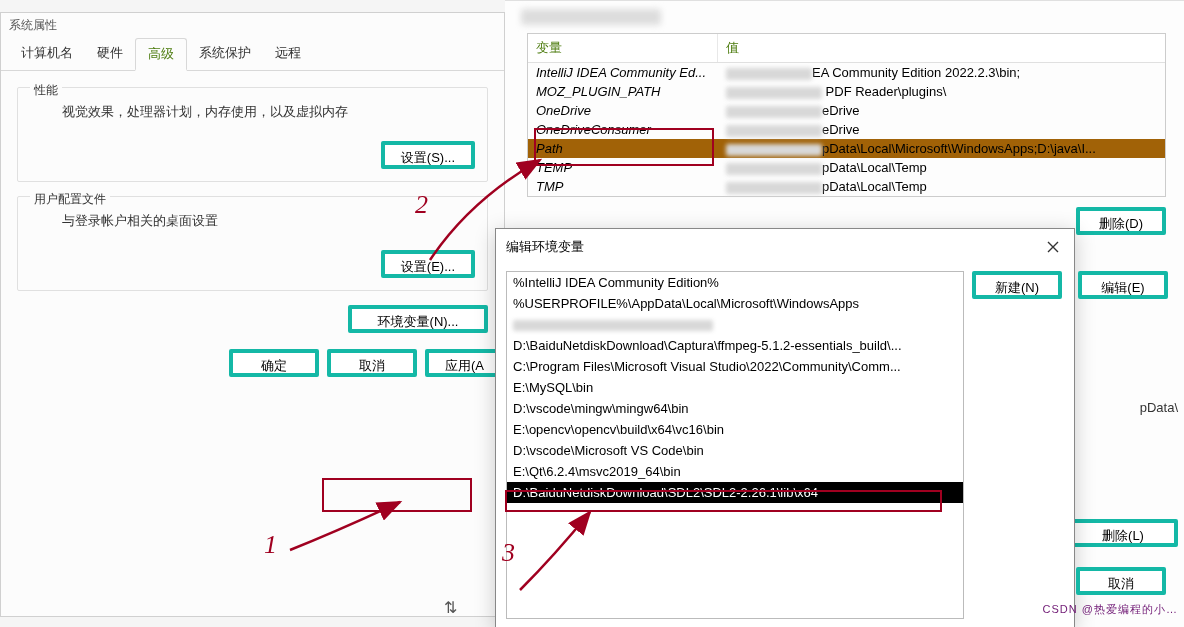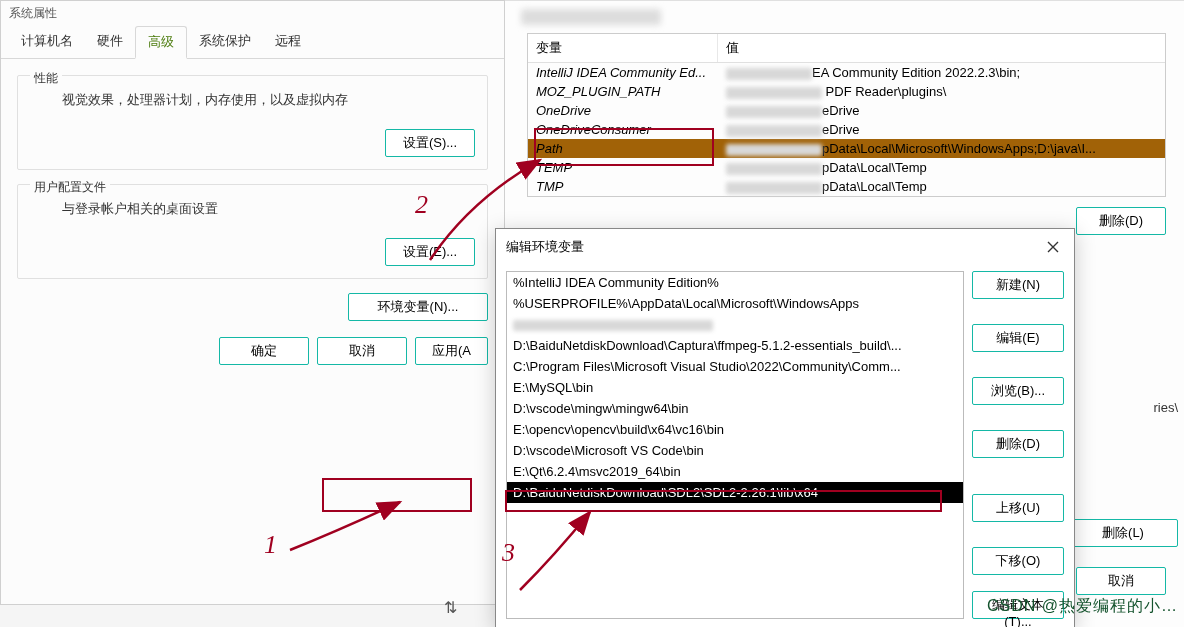--- a/index.html
+++ b/index.html
@@ -1,66 +1,66 @@
 <!DOCTYPE html>
 <html><head>
 <meta charset="utf-8">
 <style>
   * { box-sizing: border-box; font-family: "Microsoft YaHei", "Segoe UI", sans-serif; font-size: 13px; }
   body { margin: 0; width: 1184px; height: 627px; background: #f5f5f5; position: relative; overflow: hidden; }
 
   
-  .sys-props { position: absolute; left: 0; top: 0; width: 505px; height: 605px; background: #fcfcfc; border: 1px solid #d0d0d0; }
+  .sys-props { position: absolute; left: 0; top: 12px; width: 505px; height: 605px; background: #fcfcfc; border: 1px solid #d0d0d0; }
   .sys-title { padding: 4px 8px; color: #555; font-size: 12px; }
   .tabs { display: flex; border-bottom: 1px solid #d8d8d8; padding-left: 8px; }
   .tab { padding: 6px 12px; color: #333; cursor: pointer; }
   .tab.active { border: 1px solid #d8d8d8; border-bottom: 2px solid #fcfcfc; margin-bottom: -1px; background: #fcfcfc; border-radius: 3px 3px 0 0; color: #4d7c0f; }
   .content { padding: 16px 16px 8px 16px; }
   .hint { color: #333; margin-bottom: 18px; }
   .groupbox { border: 1px solid #e0e0e0; border-radius: 2px; padding: 8px 12px 12px 12px; margin-bottom: 14px; position: relative; }
   .groupbox .glabel { position: relative; top: -14px; background: #fcfcfc; padding: 0 4px; font-size: 12px; color: #333; }
   .gdesc { color: #333; margin-top: -10px; margin-bottom: 20px; margin-left: 32px; }
   .row-right { text-align: right; }
-  button.win { background: #fff; border: 1px solid #14b8a6; padding: 4px 16px; min-width: 90px; cursor: pointer; height: 28px; border-radius: 2px; }
-  .btn-row { display: flex; justify-content: flex-end; gap: 8px; padding: 8px 16px; }
+  button.win { background: #fff; border: 4px solid #14b8a6; padding: 4px 16px; min-width: 90px; cursor: pointer; height: 28px; border-radius: 2px; }
+  .btn-row { display: flex; justify-content: flex-end; gap: 8px; padding: 8px 0; }
 
   
   .envtop { position: absolute; left: 505px; top: 0; width: 679px; height: 627px; background: #fdfdfd; border-top: 1px solid #e0e0e0; }
   .blur-title { margin: 8px 16px; height: 16px; width: 140px; background: #ddd; filter: blur(3px); border-radius: 3px; }
   .table-wrap { margin: 8px 18px 0 22px; border: 1px solid #ccc; }
   .thead { display: flex; border-bottom: 1px solid #e0e0e0; background: #fff; }
-  .th { padding: 5px 8px; color: #000000; }
+  .th { padding: 5px 8px; color: #4d7c0f; }
   .th:first-child { width: 190px; border-right: 1px solid #e8e8e8; }
   .tbody .tr { display: flex; padding: 2px 8px; cursor: pointer; }
   .tbody .tr .td:first-child { width: 190px; font-style: italic; }
   .tbody .tr.sel { background: #a16207; }
   .td .blur { display: inline-block; height: 12px; background: #d8d8d8; filter: blur(2px); border-radius: 2px; vertical-align: middle; }
   .envtop-btns { display: flex; gap: 8px; justify-content: flex-end; margin: 10px 18px; }
 
   
   .editdlg { position: absolute; left: 495px; top: 228px; width: 580px; height: 400px; background: #fff; border: 1px solid #888; box-shadow: 0 4px 20px rgba(0,0,0,0.2); }
   .editdlg .titlebar { display: flex; justify-content: space-between; align-items: center; padding: 6px 6px 6px 10px; }
   .editdlg .titlebar .close { width: 30px; height: 24px; display: flex; align-items: center; justify-content: center; cursor: pointer; }
   .editdlg .body { display: flex; gap: 8px; padding: 6px 10px 10px 10px; height: calc(100% - 34px); }
   .listbox { flex: 1; border: 1px solid #bbb; overflow: auto; background: #fff; }
   .listbox .item { padding: 3px 6px; white-space: nowrap; overflow: hidden; text-overflow: ellipsis; cursor: pointer; }
   .listbox .item .blur-sm { display: inline-block; height: 11px; background: #d8d8d8; filter: blur(2px); border-radius: 2px; vertical-align: middle; }
   .listbox .item.sel { background: #000000; color: #fff; }
-  .sidebtns { width: 92px; display: flex; flex-direction: column; gap: 8px; }
+  .sidebtns { width: 92px; display: flex; flex-direction: row; gap: 8px; }
   .sidebtns .spacer { height: 18px; }
 
   
   .right-remnant { position: absolute; right: 6px; top: 400px; width: 110px; display: flex; flex-direction: column; gap: 22px; z-index: 0; }
   
   
   .anno { position: absolute; left: 0; top: 0; width: 1184px; height: 627px; pointer-events: none; z-index: 50; }
   .anno-num { position: absolute; font-family: "Comic Sans MS", cursive; font-size: 26px; color: #a00020; font-style: italic; }
   .redbox { position: absolute; border: 2px solid #a00020; }
 
-  .watermark { position: absolute; right: 6px; bottom: 10px; color: #14532d; font-size: 16px; letter-spacing: 1px; z-index: 60; }
+  .watermark { position: absolute; right: 6px; bottom: 10px; color: #701a75; font-size: 11px; letter-spacing: 1px; z-index: 60; }
 </style>
 </head>
 <body>
 
 <div class="sys-props">
   <div class="sys-title">系统属性</div>
   <div class="tabs">
     <div class="tab">计算机名</div>
     <div class="tab">硬件</div>
     <div class="tab active">高级</div>
@@ -128,21 +128,21 @@
           <div class="td"><span class="blur" style="width: 96px;"></span>pData\Local\Temp</div>
         </div>
       </div>
   </div>
   <div class="envtop-btns">
     <button class="win">删除(D)</button>
   </div>
 </div>
 
 <div class="right-remnant">
-  <div style="text-align:right; color:#333">ries\</div>
+  <div style="text-align:right; color:#333">pData\</div>
   <div style="height:60px"></div>
   <button class="win">删除(L)</button>
 </div>
 
 <div class="editdlg">
   <div class="titlebar">
     <span>编辑环境变量</span>
     <span class="close">
       <svg width="12" height="12" viewBox="0 0 12 12">
           <path d="M1 1 L11 11 M11 1 L1 11" stroke="#333" stroke-width="1.4"></path>

